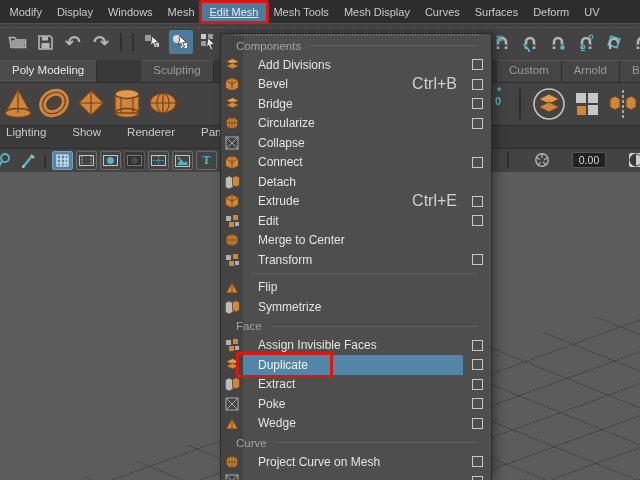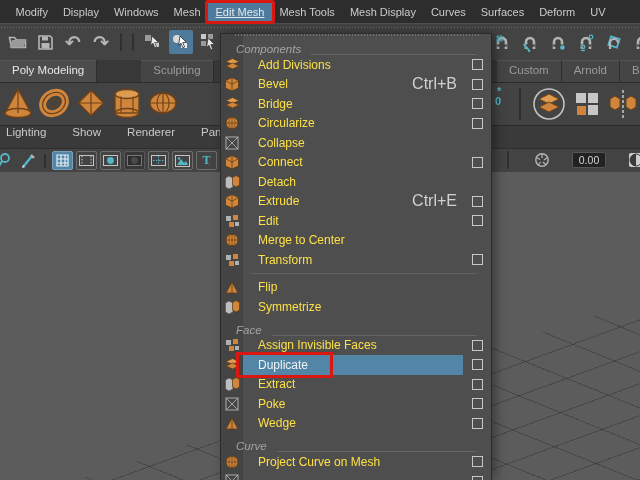--- a/index.html
+++ b/index.html
@@ -2,21 +2,21 @@
 <html style="--ann: #db1712;"><head>
 <meta charset="utf-8">
 <style>
   html,body{margin:0;padding:0;background:#222;}
   *{box-sizing:border-box;}
   .screen{position:relative;width:640px;height:480px;overflow:hidden;
     font-family:"Liberation Sans","DejaVu Sans",sans-serif;background:#434343;
     -webkit-font-smoothing:antialiased;}
   
   .menubar{position:absolute;left:0;top:0;right:0;height:23px;background:#2d2d2d;
-    display:flex;align-items:center;padding-left:8px;z-index:30;}
+    display:flex;align-items:center;padding-left:2px;z-index:30;}
   .mb-item{padding:3px 7.5px;font-size:11px;color:#cbcbcb;white-space:nowrap;border-radius:1px;position:relative;}
   .mb-item.active{background:#4e7a9c;color:#e4eaee;text-decoration:underline;}
   .mb-item.annotated{box-shadow:0 0 0 3px var(--ann);}
   
   .toolbar{position:absolute;left:0;top:23px;right:0;height:37px;background:#434343;border-top:1px solid #4f4f4f;z-index:1;}
   .toolbar .dots{position:absolute;left:0;right:0;top:2px;height:3px;
     background:radial-gradient(circle,#6b6b6b 0.7px,transparent 1px);background-size:3px 3px;}
   .iconrow{position:absolute;display:flex;align-items:center;gap:4px;}
   .tbtn{display:flex;align-items:center;justify-content:center;width:24px;height:24px;border-radius:2px;}
   .tbtn.active{background:#4e7a9c;}
@@ -53,29 +53,29 @@
       repeating-linear-gradient(340deg, rgba(20,20,20,0.28) 0 1px, transparent 1px 30px),
       repeating-linear-gradient(22deg, rgba(20,20,20,0.28) 0 1px, transparent 1px 34px);
     clip-path:polygon(0 108%,100% 42%,100% 100%,0 100%);}
   
   .menu{position:absolute;left:220px;top:33px;width:272px;bottom:0;background:#4e4e4e;
     border:1px solid #2b2b2b;border-bottom:none;box-shadow:4px 0 10px rgba(0,0,0,0.35);
     display:flex;flex-direction:column;z-index:20;overflow:hidden;}
   .menu .strip{position:absolute;left:0;top:0;bottom:0;width:22px;background:#444;border-right:1px solid #424242;}
   .tear{height:6px;display:flex;align-items:center;padding:0 12px 0 14px;position:relative;z-index:1;}
   .tear div{flex:1;height:2px;background:repeating-linear-gradient(90deg,#737373 0 1px,transparent 1px 3px);}
-  .mh{height:19px;display:flex;align-items:flex-end;padding-left:15px;position:relative;z-index:1;font-style:italic;}
+  .mh{height:19px;display:flex;align-items:center;padding-left:15px;position:relative;z-index:1;}
   .mh span{color:#a3a3a3;font-size:11.5px;}
   .mh .line{flex:1;height:1px;background:#636363;margin:0 14px 0 10px;}
   .msep{height:8px;display:flex;align-items:center;position:relative;z-index:1;}
   .msep div{flex:1;height:1px;background:#606060;margin:0 14px 0 30px;}
   .mi{height:19.5px;display:flex;align-items:stretch;position:relative;z-index:1;flex:0 0 auto;}
   .mi .ic{width:22px;display:flex;align-items:center;justify-content:center;}
   .mi .body{flex:1;display:flex;align-items:center;padding-left:15px;}
-  .mi .body .lbl{color:#fde047;font-size:12px;white-space:nowrap;}
+  .mi .body .lbl{color:#e5e5e5;font-size:12px;white-space:nowrap;}
   .mi .body .sc{margin-left:auto;padding-right:6px;color:#d0d0d0;font-size:16px;}
   .mi.hl .body{background:#5285a6;}
   .mi.hl .body .lbl{color:#f0f4f7;}
   .cbcol{width:28px;display:flex;align-items:center;justify-content:center;}
   .cb{width:11px;height:11px;border:1px solid #c7c7c7;background:transparent;}
   .ann-dup{position:absolute;left:15px;top:-3px;width:97px;height:26px;border:3px solid var(--ann);z-index:6;pointer-events:none;}
   svg{display:block;}
 </style>
 </head>
 <body>

